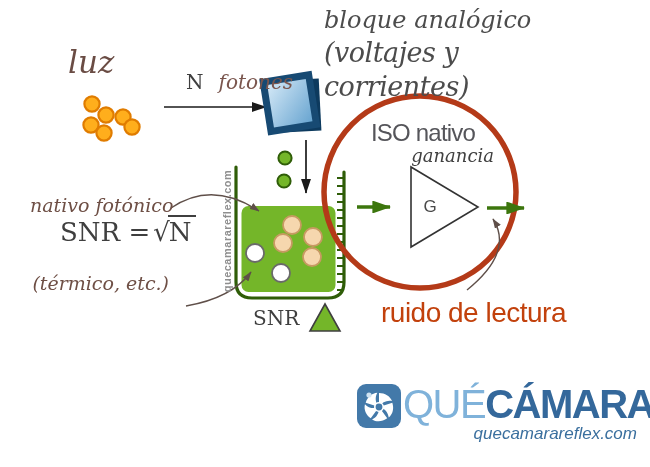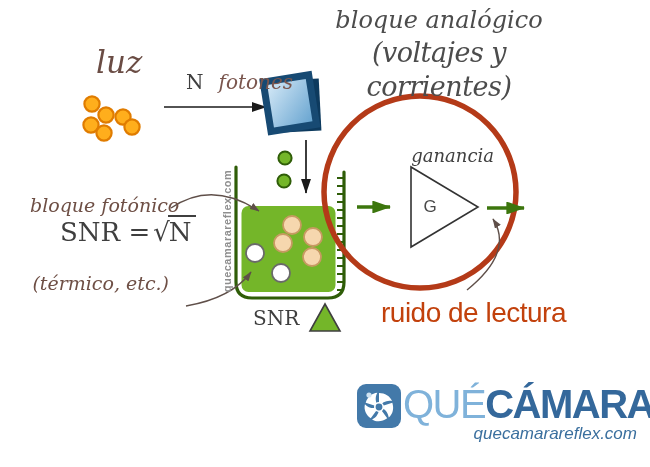--- a/index.html
+++ b/index.html
@@ -6,24 +6,24 @@
   .canvas{position:relative;width:650px;height:467px;background:#ffffff;overflow:hidden;
           font-family:"Liberation Sans",sans-serif;}
   .abs{position:absolute;}
   svg{display:block;}
 
   
   .hand{font-family:"DejaVu Serif",serif;font-style:italic;}
   .serif{font-family:"DejaVu Serif",serif;}
   .sans{font-family:"Liberation Sans",sans-serif;}
 
-  .luz{left:96px;top:44px;font-size:31px;color:#6a4c44;}
+  .luz{left:68px;top:44px;font-size:31px;color:#6a4c44;}
   .nfot{left:186px;top:70px;font-size:20px;color:#3f3f3f;white-space:nowrap;}
   .nfot .word{color:#7a564e;margin-left:15px;}
-  .bloque{left:324px;top:5px;width:230px;text-align:center;color:#4c4c4c;line-height:1.28;}
+  .bloque{left:324px;top:5px;width:230px;color:#4c4c4c;line-height:1.28;}
   .bloque .l1{font-size:24px;}
   .bloque .l2{font-size:27px;letter-spacing:-0.5px;}
   .rfot{left:30px;top:194px;width:140px;text-align:right;font-size:19px;color:#6e4f45;white-space:nowrap;}
   .formula{left:60px;top:217px;font-size:26px;color:#3f3f3f;white-space:nowrap;}
   .formula .rad{margin-left:3px;margin-right:-2px;}
   .formula .op{border-top:2px solid #3f3f3f;padding:0 4px 0 1px;}
   .relec{left:20px;top:271px;width:155px;text-align:right;font-size:19px;color:#6e4f45;line-height:1.28;white-space:nowrap;}
   .relec .l2{padding-right:6px;}
   .isonativo{left:348px;top:119px;width:150px;text-align:center;font-size:24px;letter-spacing:-0.8px;color:#55555a;}
   .ganancia{left:348px;top:145px;width:146px;text-align:right;font-size:18px;color:#404040;}
@@ -115,30 +115,31 @@
 
   <div class="abs nfot">
     <span class="serif">N</span><span class="hand word">fotones</span>
   </div>
 
   <div class="abs hand bloque">
     <div class="l1">bloque analógico</div>
     <div class="l2">(voltajes y corrientes)</div>
   </div>
 
-  <div class="abs hand rfot">bloque fotónico</div>
+  <div class="abs hand rfot">nativo fotónico</div>
 
   <div class="abs serif formula">
     <span>SNR =</span><span class="rad">√</span><span class="op">N</span>
   </div>
 
   <div class="abs hand relec">
     <div class="l2">(térmico, etc.)</div>
   </div>
 
+  <div class="abs sans isonativo">ISO nativo</div>
   <div class="abs hand ganancia">ganancia</div>
   <div class="abs sans glabel">G</div>
 
   <div class="abs serif snrbig">SNR</div>
   <div class="abs sans rlect">ruido de lectura</div>
 
   <div class="abs wmark sans">quecamarareflex.com</div>
 
   <svg class="abs logo-icon" width="44" height="44" viewBox="0 0 44 44">
     <rect width="44" height="44" rx="9" fill="#4379a9"></rect>

